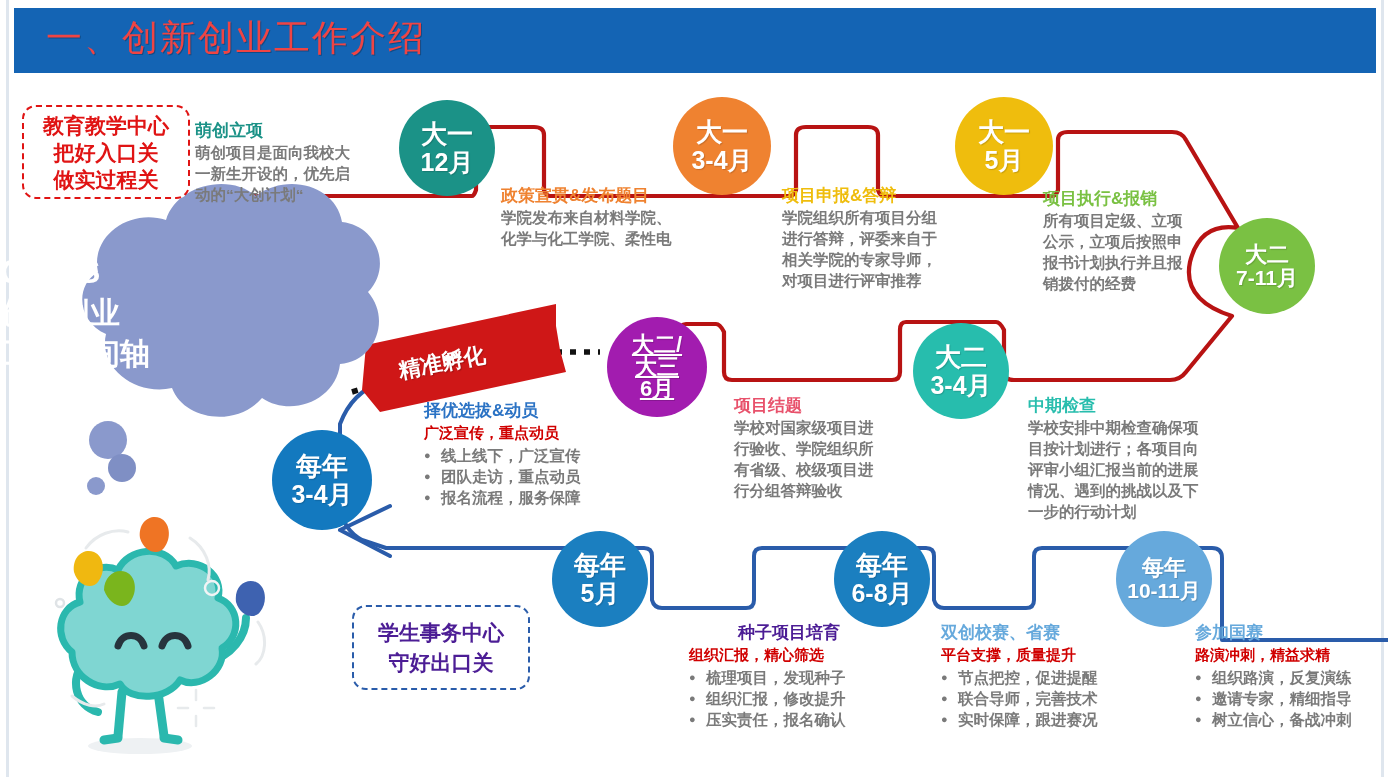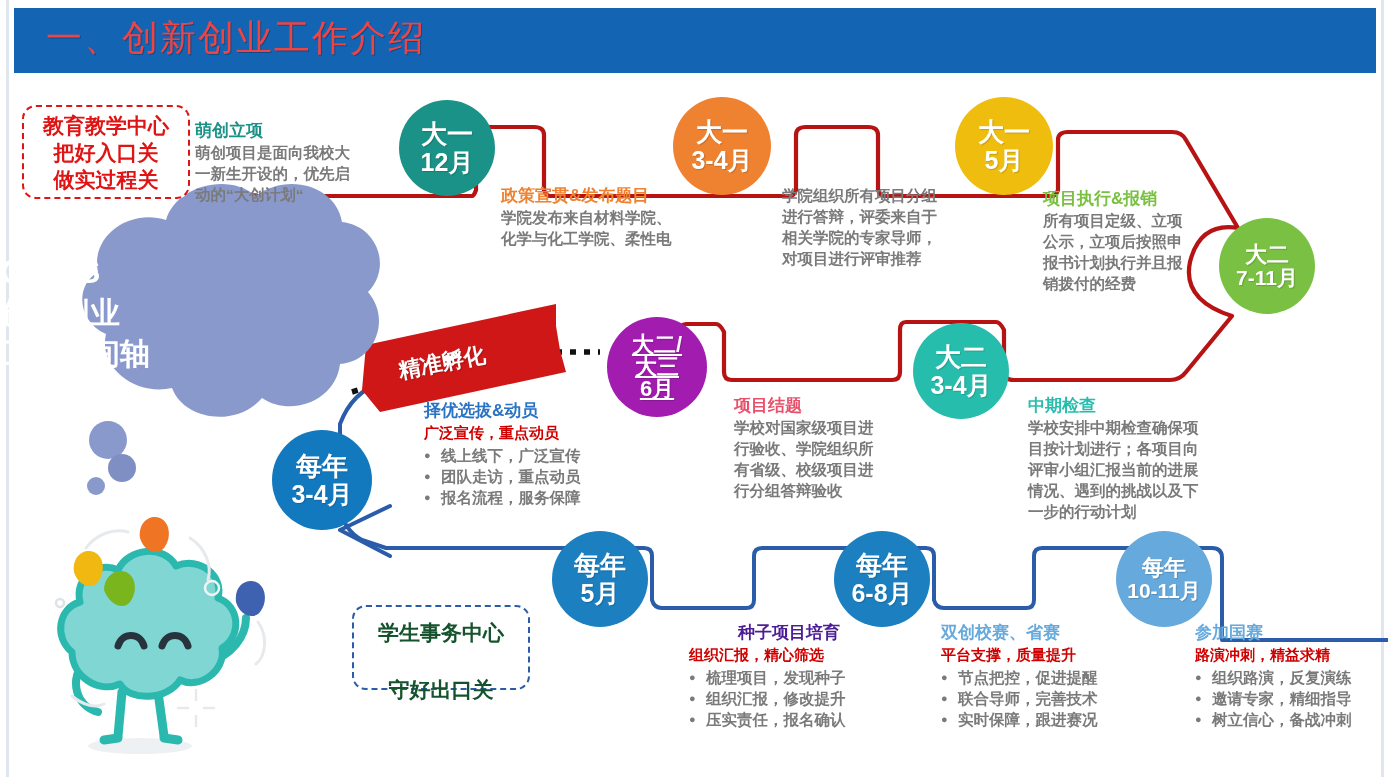--- a/index.html
+++ b/index.html
@@ -71,21 +71,21 @@
 
   
   .callout {
     position: absolute; display:flex; flex-direction:column;
     align-items: center; justify-content: center; text-align: center;
     border-radius: 14px; background: #ffffff;
   }
   .callout.red { border: 2.5px dashed #e01414; }
   .callout.red div { color:#e01414; font-size: 21px; font-weight: bold; line-height: 27px; white-space:nowrap; }
   .callout.blue { border: 2.5px dashed #2a5caa; }
-  .callout.blue div { color:#14532d; font-size: 21px; font-weight: bold; line-height: 30px; white-space:nowrap;margin-top:27px; }
+  .callout.blue div { color:#4c1d95; font-size: 21px; font-weight: bold; line-height: 30px; white-space:nowrap; }
   .cloud-text {
     position: absolute; left: 0; top: 252px; width: 350px;
     color: #ffffff; font-weight: bold;
     z-index: 3; pointer-events: none;
   }
   .cloud-text .c1 { font-size: 33px; line-height: 40px; letter-spacing:1px;}
   .cloud-text .c2 { font-size: 30px; line-height: 41px; }
 
   
   .arrow-label {
@@ -262,20 +262,21 @@
 
   <div class="step" style="left:501px; top:185px; width:215px;">
     <div class="s-title" style="color:#ef8230;">政策宣贯&amp;发布题目</div>
     <div class="s-body">
       <div>学院发布来自材料学院、</div>
       <div>化学与化工学院、柔性电</div>
     </div>
   </div>
 
   <div class="step" style="left:782px; top:185px; width:210px;">
+    <div class="s-title" style="color:#efbd0d;">项目申报&amp;答辩</div>
     <div class="s-body">
       <div>学院组织所有项目分组</div>
       <div>进行答辩，评委来自于</div>
       <div>相关学院的专家导师，</div>
       <div>对项目进行评审推荐</div>
     </div>
   </div>
 
   <div class="step" style="left:1043px; top:188px; width:185px;">
     <div class="s-title" style="color:#7ac143;">项目执行&amp;报销</div>

